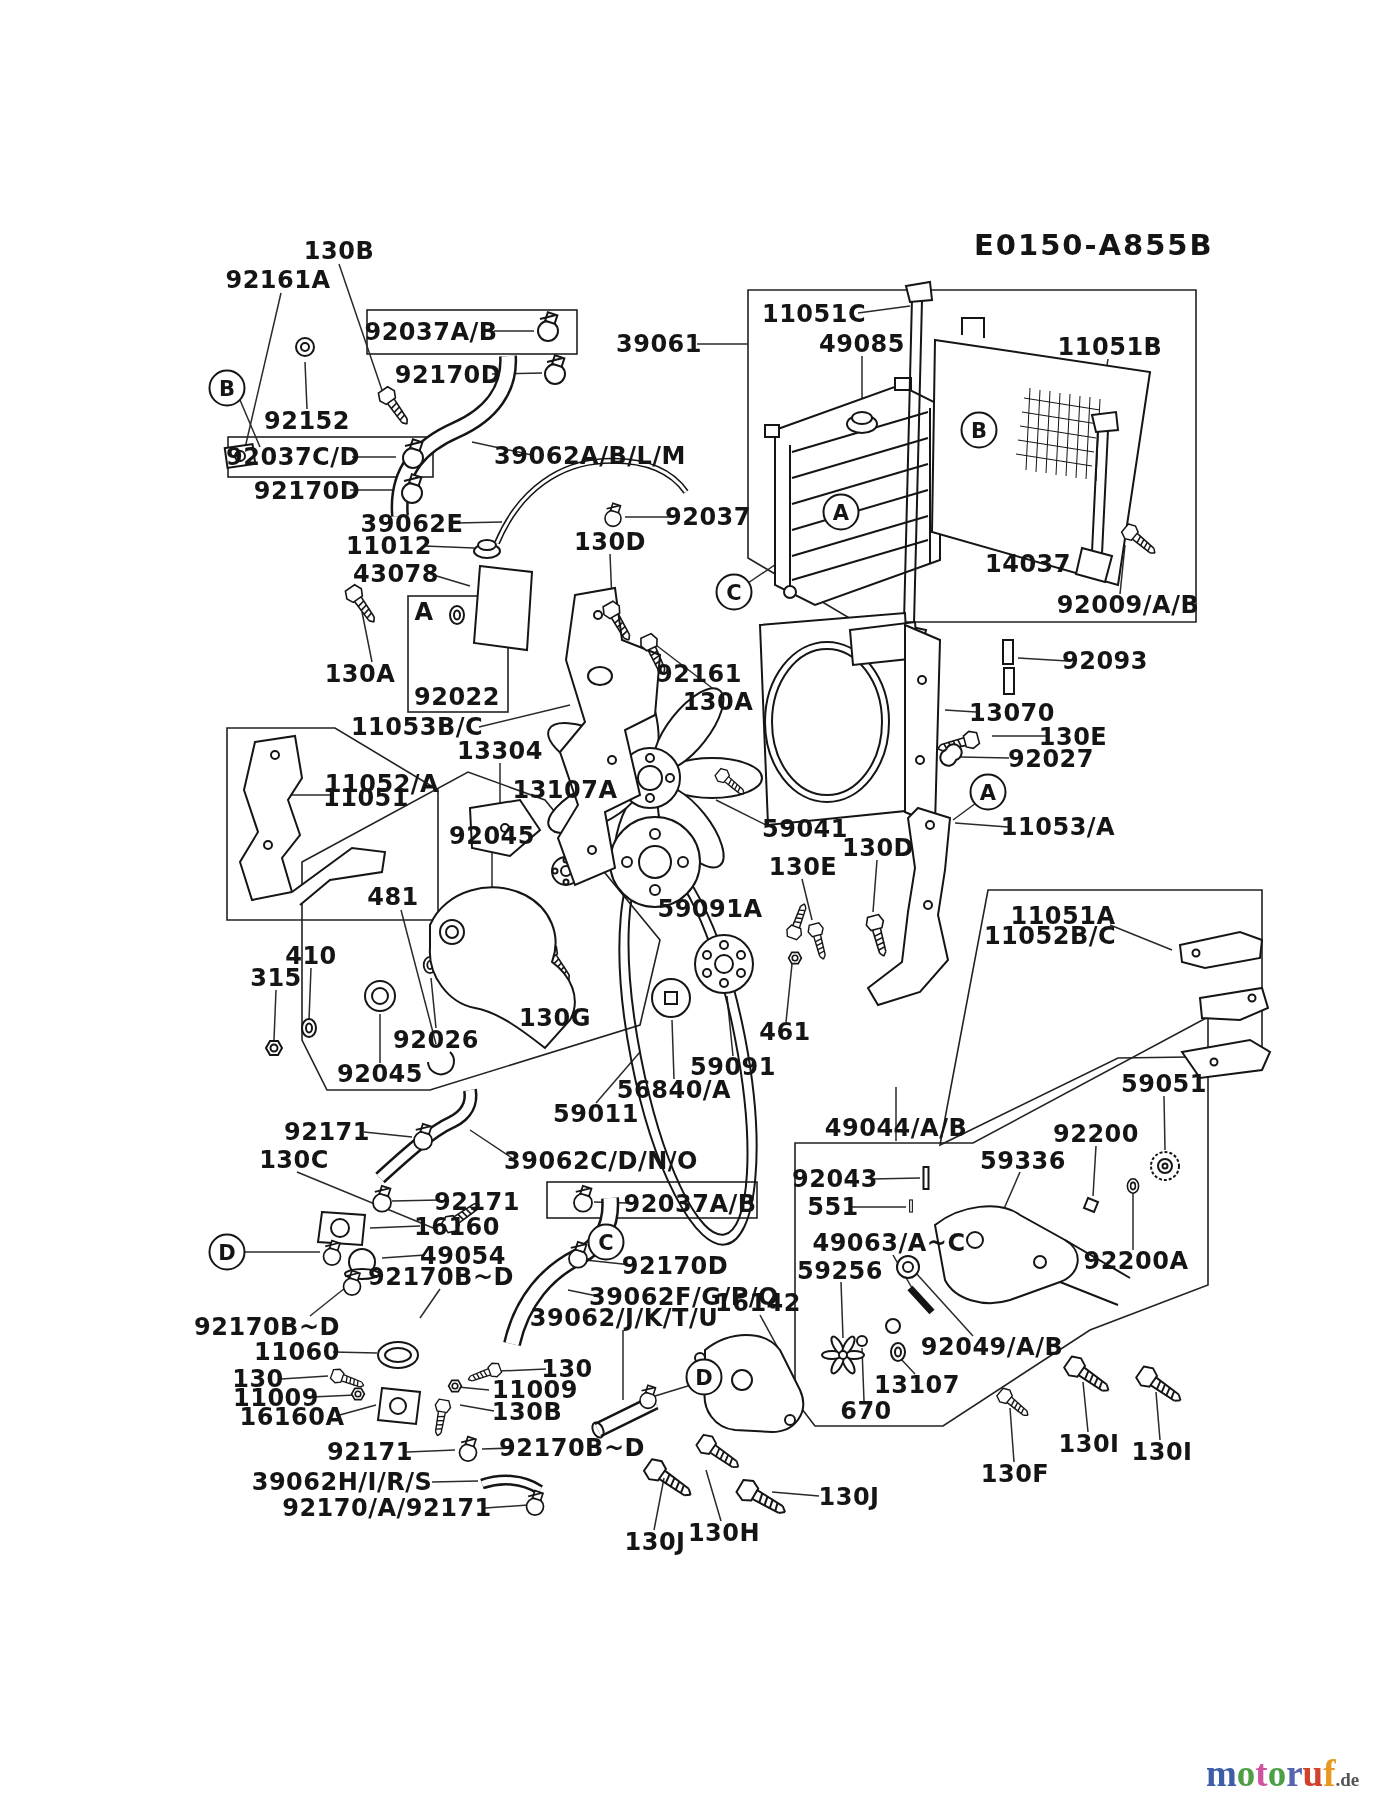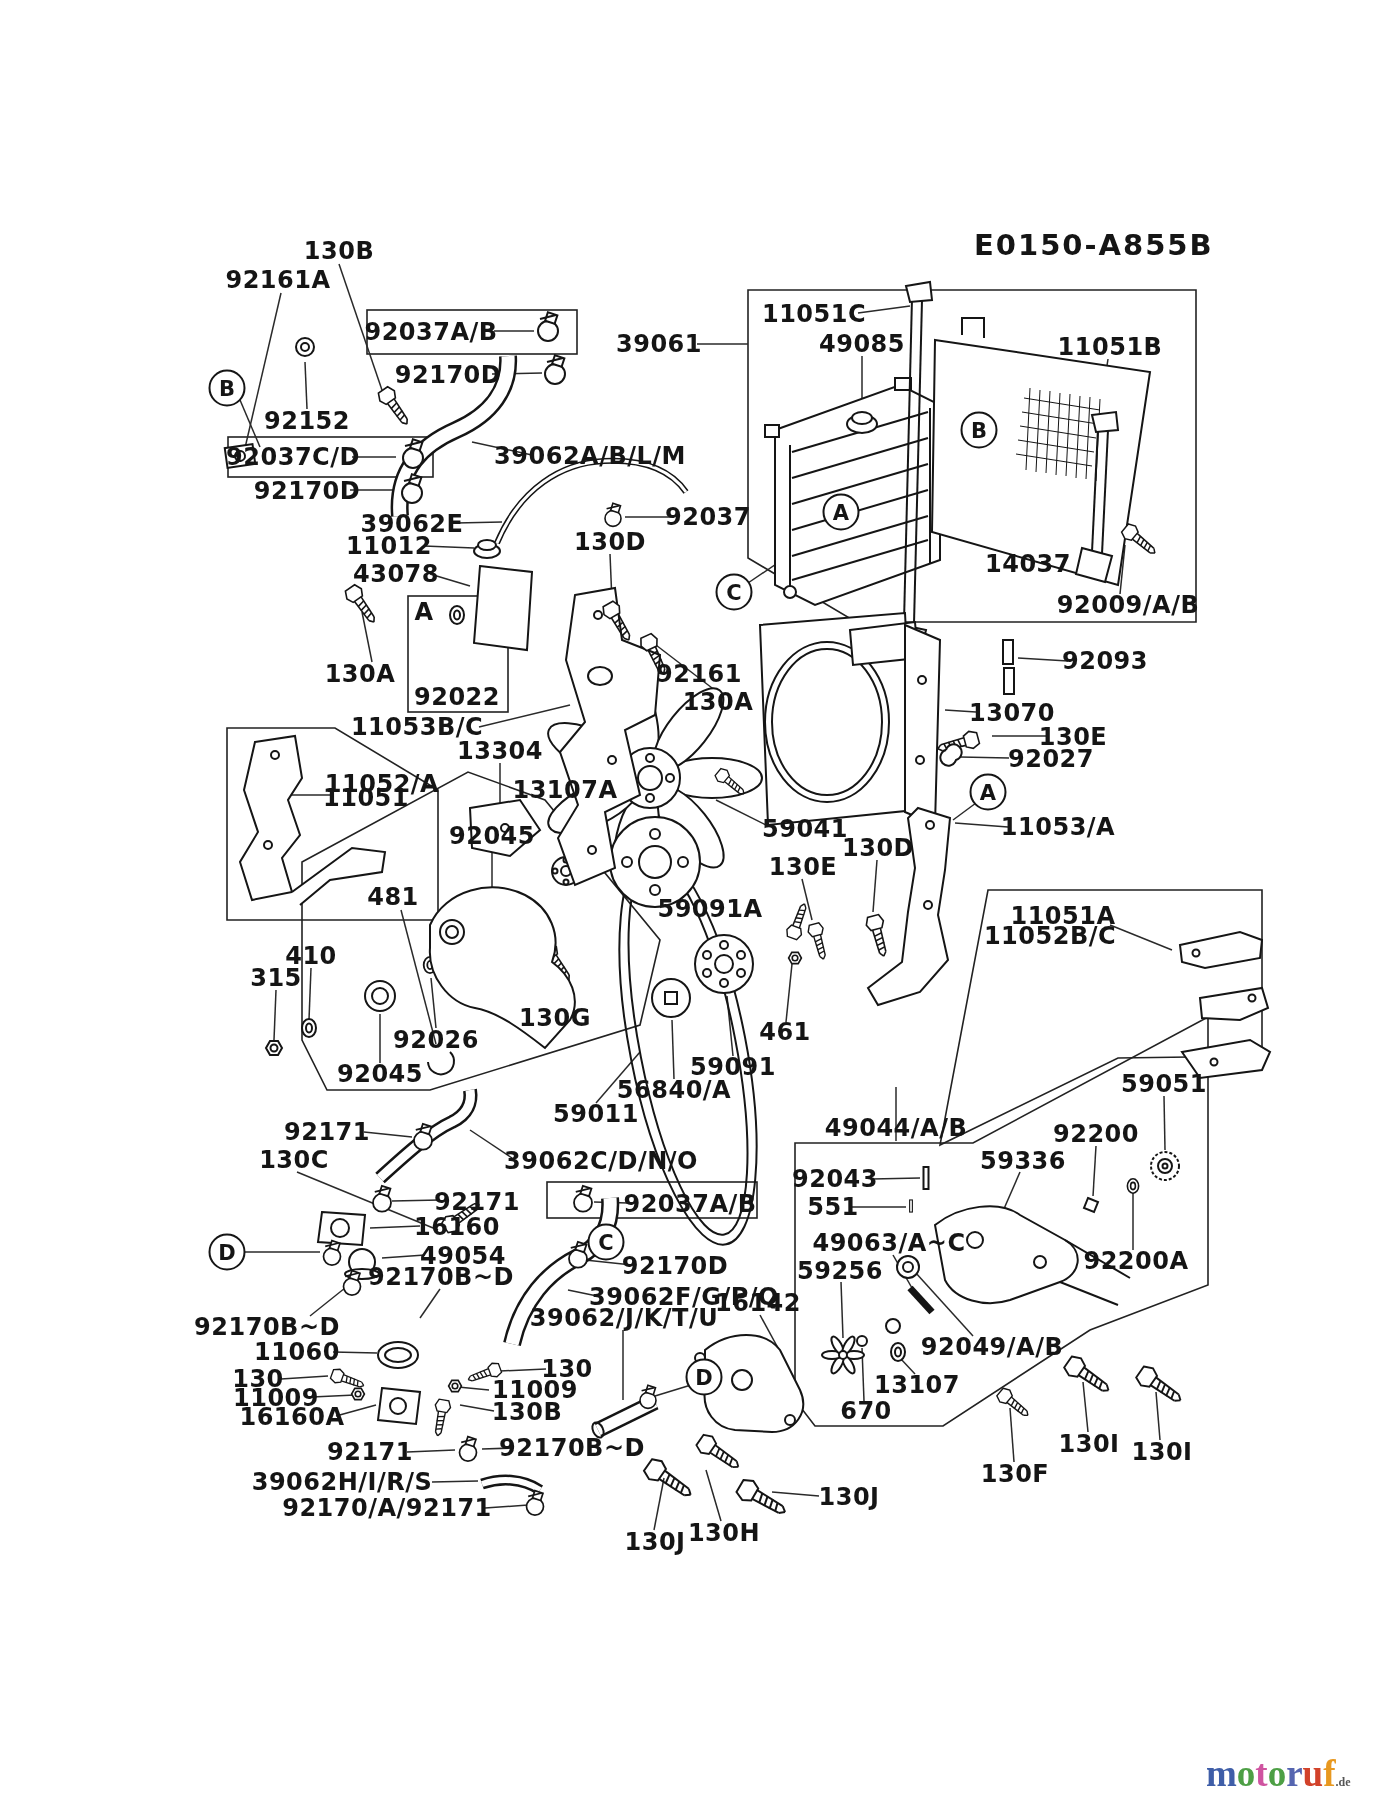--- a/index.html
+++ b/index.html
@@ -8,21 +8,21 @@
   svg.art{position:absolute;left:0;top:0;}
   .lbl{position:absolute;transform:translate(-50%,-50%);font-weight:bold;font-size:24px;
        letter-spacing:.5px;color:#151515;white-space:nowrap;line-height:1;}
   .callout{position:absolute;transform:translate(-50%,-50%);width:33px;height:33px;
        border:2.5px solid #151515;border-radius:50%;display:flex;align-items:center;
        justify-content:center;font-weight:bold;font-size:21px;color:#151515;background:#fff;}
   .page-code{position:absolute;left:974px;top:228px;font-size:29px;font-weight:bold;
        letter-spacing:2px;color:#151515;}
   .watermark{position:absolute;left:1206px;top:1752px;font-family:"Liberation Serif",serif;
        font-weight:bold;font-size:37px;letter-spacing:0;}
-  .watermark .de{font-size:12px;color:#555;text-align:center;}
+  .watermark .de{font-size:19px;color:#555;text-align:center;}
 </style>
 </head>
 <body>
 
 <div id="stage">
 
 <svg class="art" width="1376" height="1800" viewBox="0 0 1376 1800">
   <defs>
     <g id="sym-bolt" stroke="#151515" stroke-width="2" fill="#fff">
       <polygon points="0,-7 9,-11 17,-7 17,7 9,11 0,7"></polygon>

